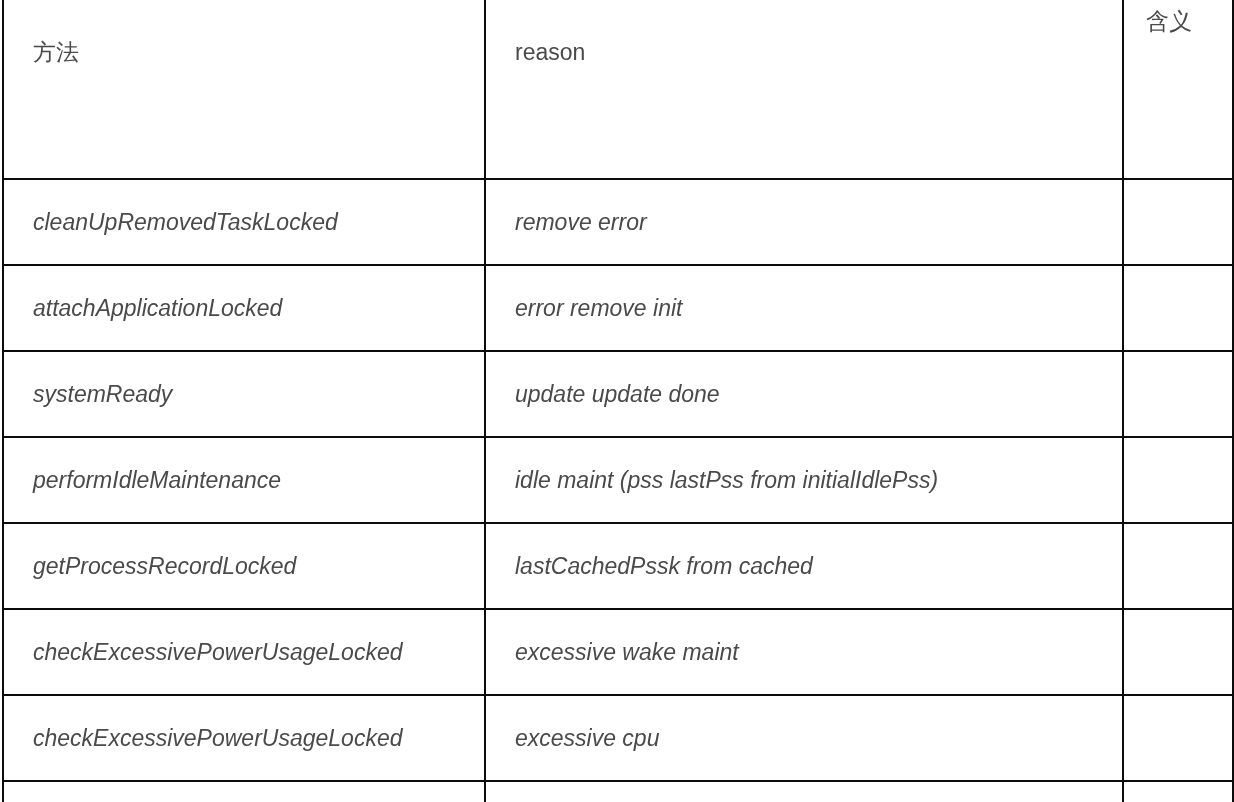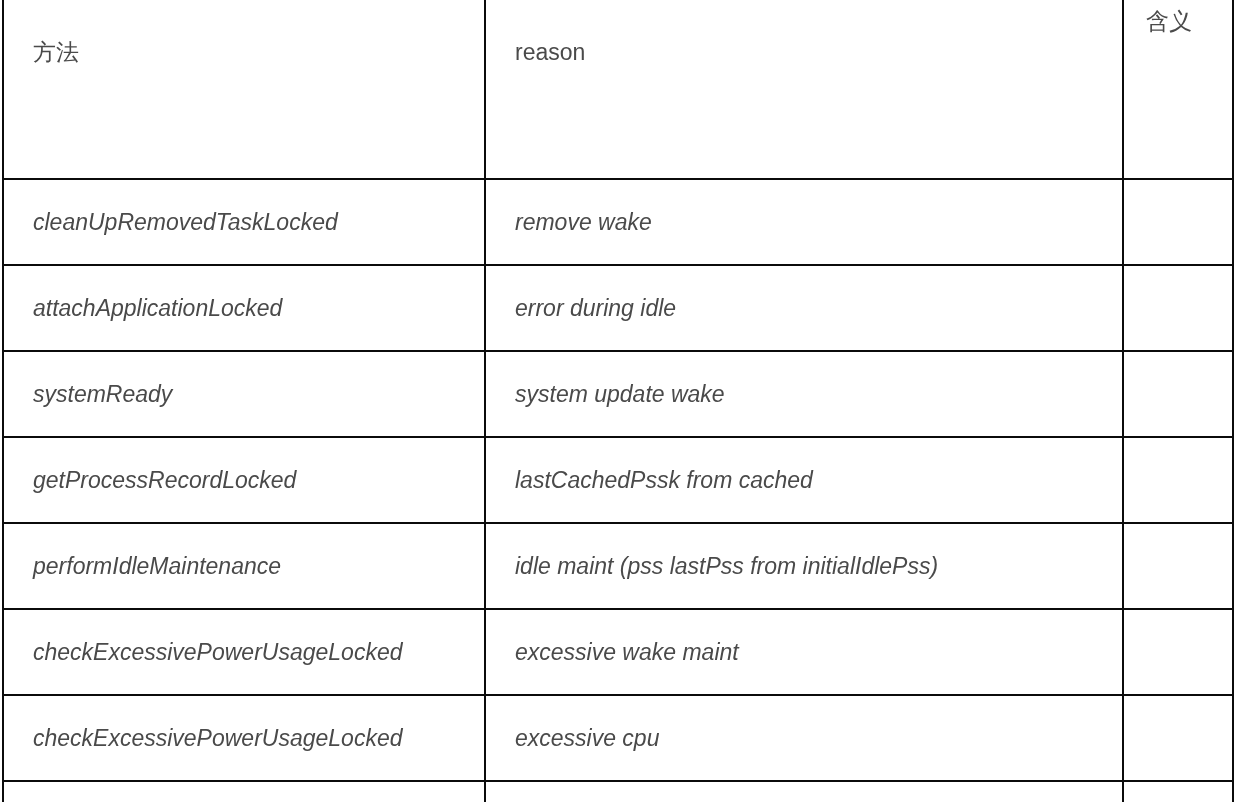--- a/index.html
+++ b/index.html
@@ -115,45 +115,45 @@
           <th class="th-method">方法</th>
           <th class="th-reason">reason</th>
           <th class="th-meaning">含义</th>
         </tr>
       </thead>
 
       <tbody>
 
         <tr class="row-normal">
           <td class="cell-method">cleanUpRemovedTaskLocked</td>
-          <td class="cell-reason">remove wake</td>
+          <td class="cell-reason">remove error</td>
           <td class="cell-meaning"></td>
         </tr>
 
         <tr class="row-normal">
           <td class="cell-method">attachApplicationLocked</td>
-          <td class="cell-reason">error during idle</td>
+          <td class="cell-reason">error remove init</td>
           <td class="cell-meaning"></td>
         </tr>
 
         <tr class="row-normal">
           <td class="cell-method">systemReady</td>
-          <td class="cell-reason">system update wake</td>
+          <td class="cell-reason">update update done</td>
+          <td class="cell-meaning"></td>
+        </tr>
+
+        <tr class="row-normal">
+          <td class="cell-method">performIdleMaintenance</td>
+          <td class="cell-reason">idle maint (pss lastPss from initialIdlePss)</td>
           <td class="cell-meaning"></td>
         </tr>
 
         <tr class="row-normal">
           <td class="cell-method">getProcessRecordLocked</td>
           <td class="cell-reason">lastCachedPssk from cached</td>
-          <td class="cell-meaning"></td>
-        </tr>
-
-        <tr class="row-normal">
-          <td class="cell-method">performIdleMaintenance</td>
-          <td class="cell-reason">idle maint (pss lastPss from initialIdlePss)</td>
           <td class="cell-meaning"></td>
         </tr>
 
         <tr class="row-tall">
           <td class="cell-method">checkExcessivePowerUsageLocked</td>
           <td class="cell-reason">excessive wake maint</td>
           <td class="cell-meaning"></td>
         </tr>
 
         <tr class="row-tall">

